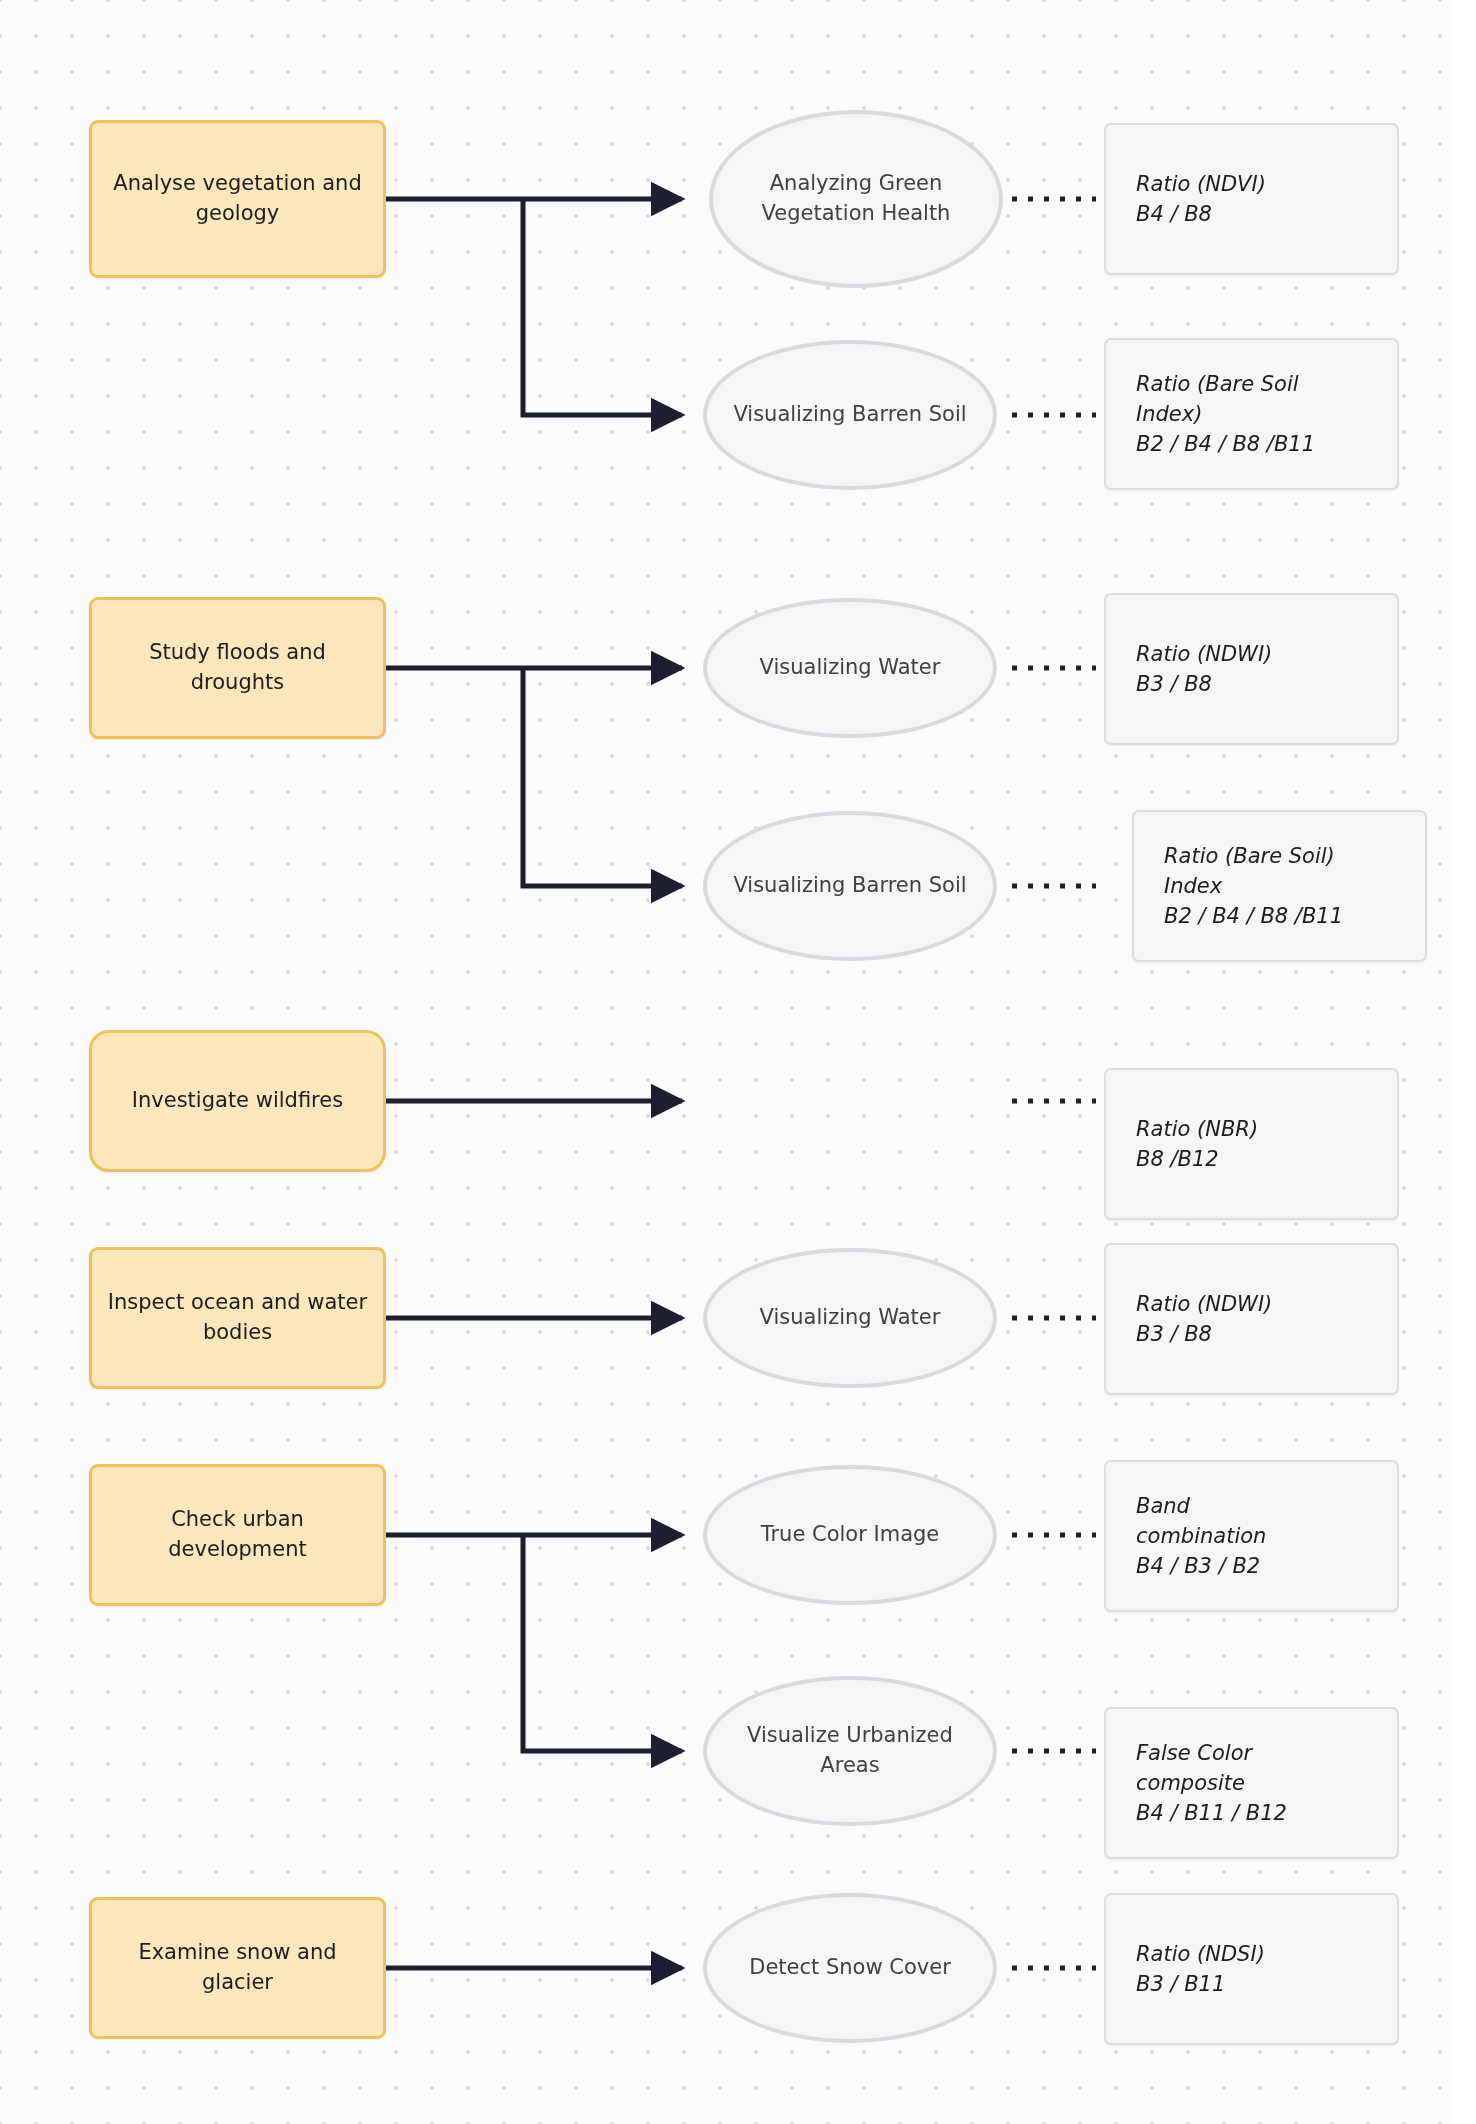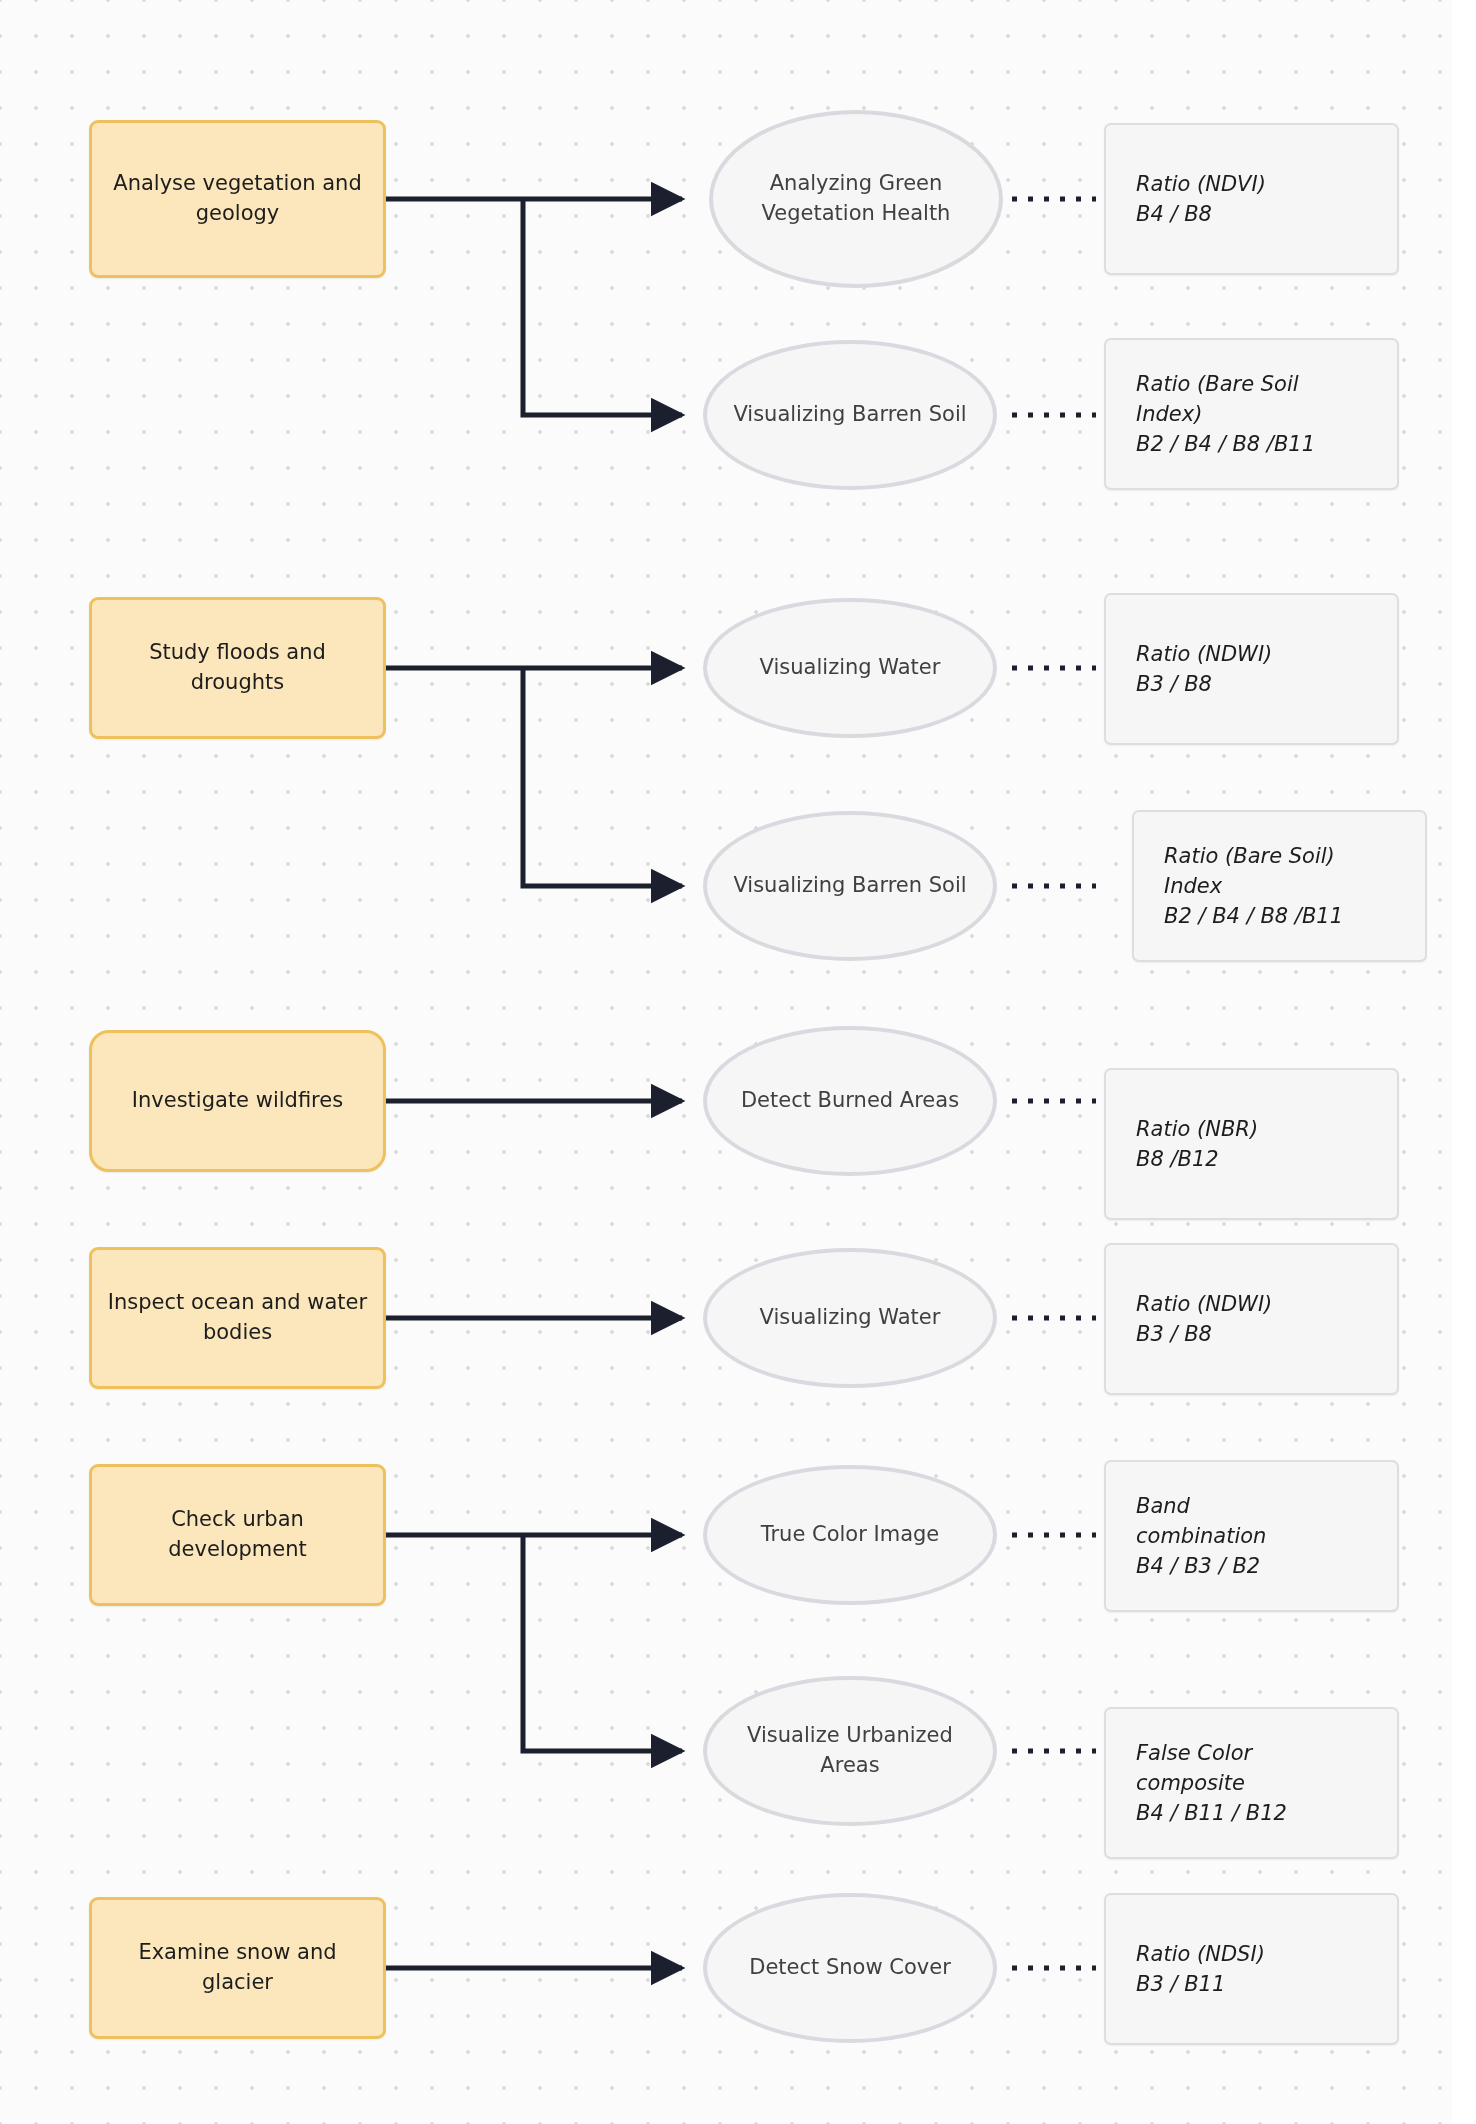--- a/index.html
+++ b/index.html
@@ -170,23 +170,20 @@
   </div>
 
   <div class="ellipse-node" style="left:703px; top:598px; width:294px; height:140px;">
     <span>Visualizing Water</span>
   </div>
 
   <div class="ellipse-node" style="left:703px; top:811px; width:294px; height:150px;">
     <span>Visualizing Barren Soil</span>
   </div>
 
-  <div class="ellipse-node" style="left:703px; top:1026px; width:294px; height:150px;">
-    <span>Detect Burned Areas</span>
-  </div>
 
   <div class="ellipse-node" style="left:703px; top:1248px; width:294px; height:140px;">
     <span>Visualizing Water</span>
   </div>
 
   <div class="ellipse-node" style="left:703px; top:1465px; width:294px; height:140px;">
     <span>True Color Image</span>
   </div>
 
   <div class="ellipse-node" style="left:703px; top:1676px; width:294px; height:150px;">

